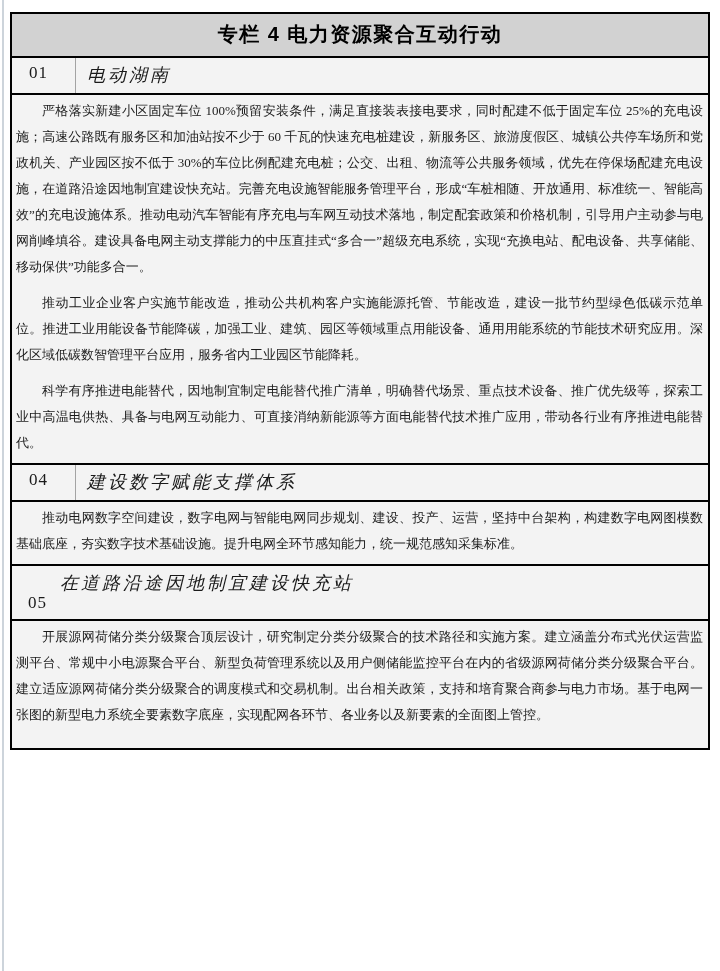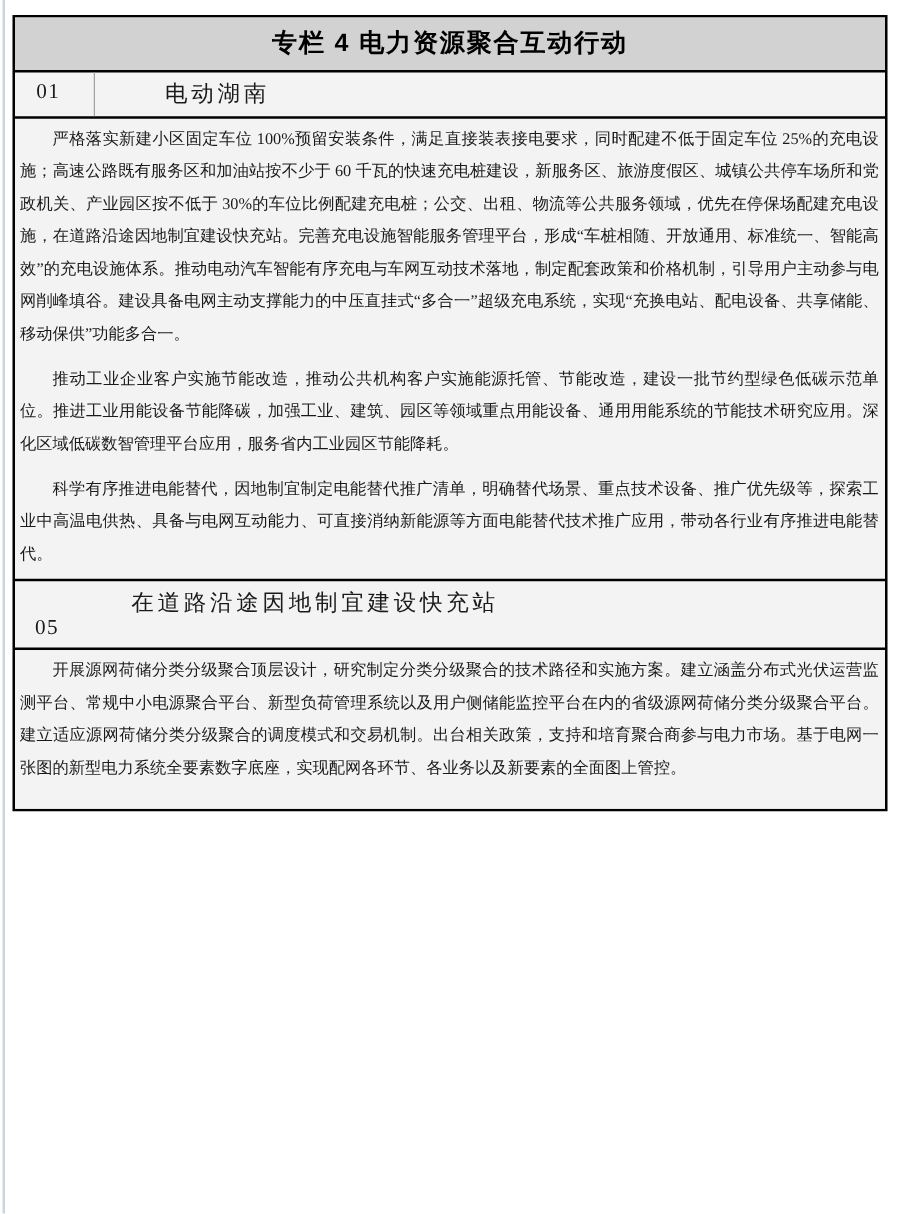--- a/index.html
+++ b/index.html
@@ -56,22 +56,22 @@
     flex: 0 0 auto;
   }
   .sec-div {
     position: absolute;
     left: 63px; top: 0; bottom: 0;
     width: 1px;
     background: #a3a3a3;
   }
   .sec-heading {
     padding-left: 12px;
+    font-style: italic;
     letter-spacing: 3px;
-    margin-left: 45px;
   }
   .sec.no-div .sec-num { width: 46px; padding-left: 16px; margin-top: 22px; }
   .sec.no-div .sec-heading { padding-left: 2px; }
   .sec-body {
     padding: 3px 5px 7px 4px;
     font-size: 13px;
     line-height: 26px;
     text-align: justify;
     text-align-last: left;
     text-indent: 2em;
@@ -100,20 +100,28 @@
     </section>
 
     <section class="sec">
       <div class="sec-body">推动工业企业客户实施节能改造，推动公共机构客户实施能源托管、节能改造，建设一批节约型绿色低碳示范单位。推进工业用能设备节能降碳，加强工业、建筑、园区等领域重点用能设备、通用用能系统的节能技术研究应用。深化区域低碳数智管理平台应用，服务省内工业园区节能降耗。</div>
     </section>
 
     <section class="sec">
       <div class="sec-body">科学有序推进电能替代，因地制宜制定电能替代推广清单，明确替代场景、重点技术设备、推广优先级等，探索工业中高温电供热、具备与电网互动能力、可直接消纳新能源等方面电能替代技术推广应用，带动各行业有序推进电能替代。</div>
     </section>
 
+    <section class="sec">
+      <div class="sec-header">
+        <span class="sec-num">04</span>
+        <span class="sec-div"></span>
+        <span class="sec-heading">建设数字赋能支撑体系</span>
+      </div>
+      <div class="sec-body">推动电网数字空间建设，数字电网与智能电网同步规划、建设、投产、运营，坚持中台架构，构建数字电网图模数基础底座，夯实数字技术基础设施。提升电网全环节感知能力，统一规范感知采集标准。</div>
+    </section>
 
     <section class="sec no-div">
       <div class="sec-header">
         <span class="sec-num">05</span>
 
         <span class="sec-heading">在道路沿途因地制宜建设快充站</span>
       </div>
       <div class="sec-body last">开展源网荷储分类分级聚合顶层设计，研究制定分类分级聚合的技术路径和实施方案。建立涵盖分布式光伏运营监测平台、常规中小电源聚合平台、新型负荷管理系统以及用户侧储能监控平台在内的省级源网荷储分类分级聚合平台。建立适应源网荷储分类分级聚合的调度模式和交易机制。出台相关政策，支持和培育聚合商参与电力市场。基于电网一张图的新型电力系统全要素数字底座，实现配网各环节、各业务以及新要素的全面图上管控。</div>
     </section>
 

